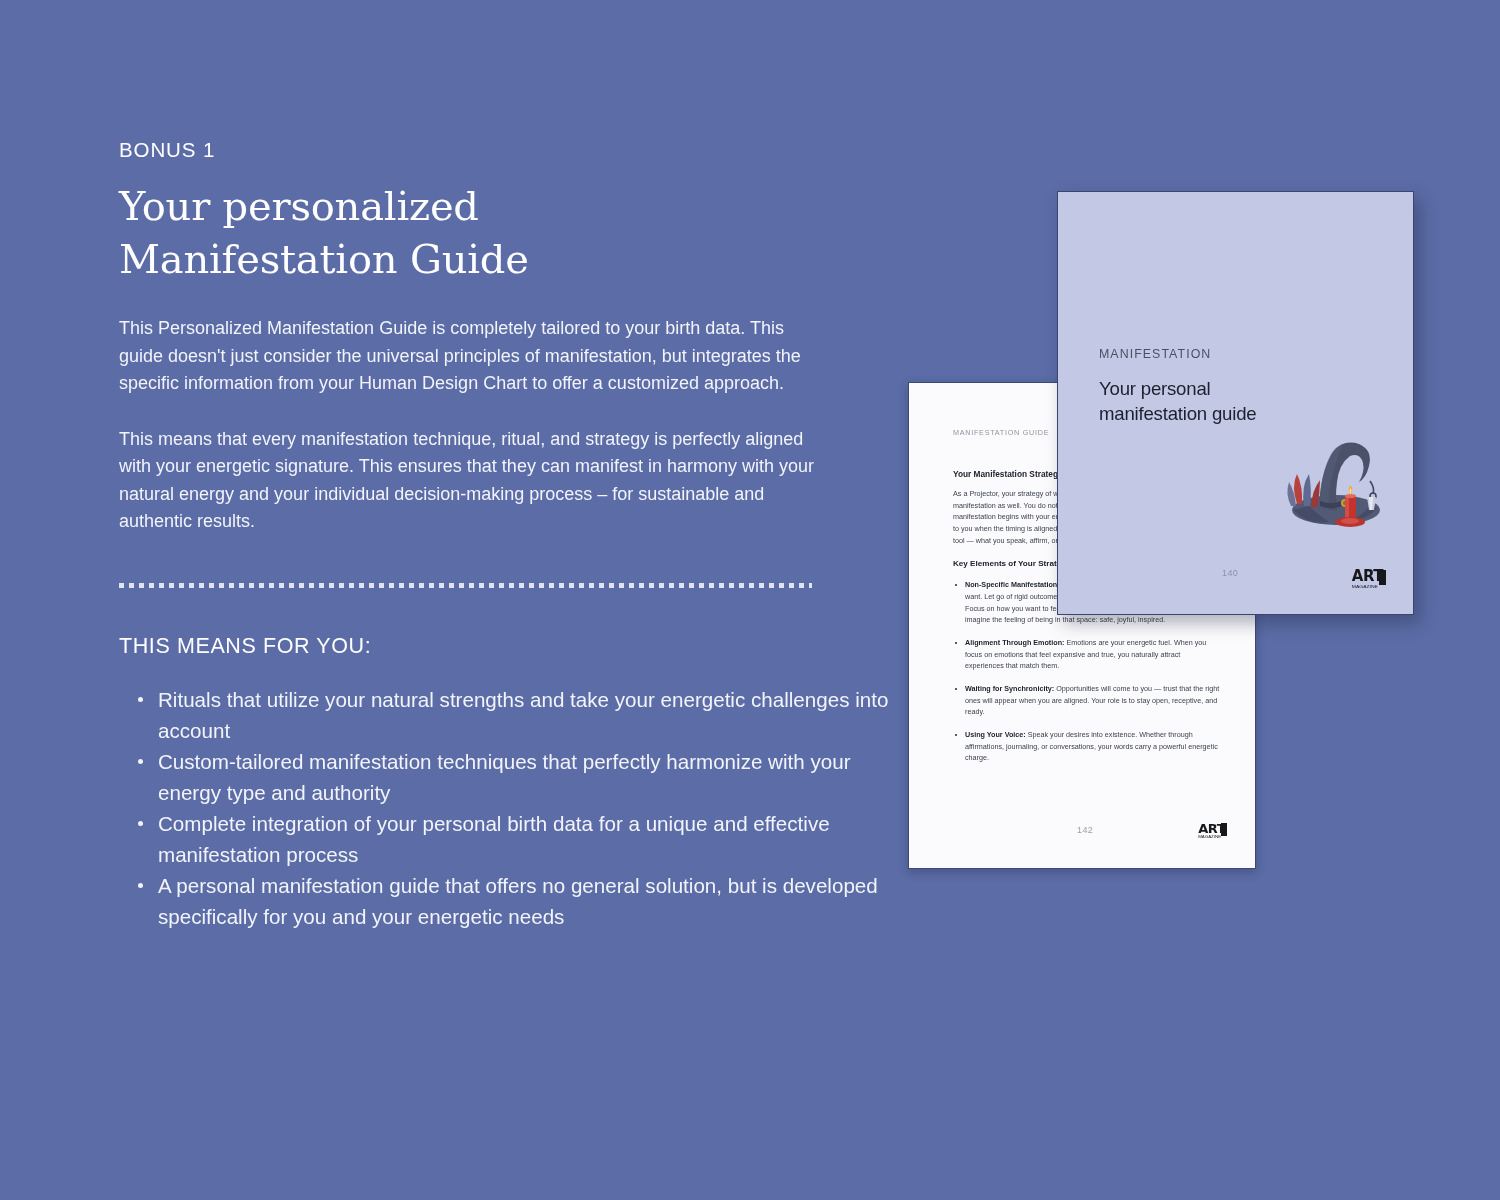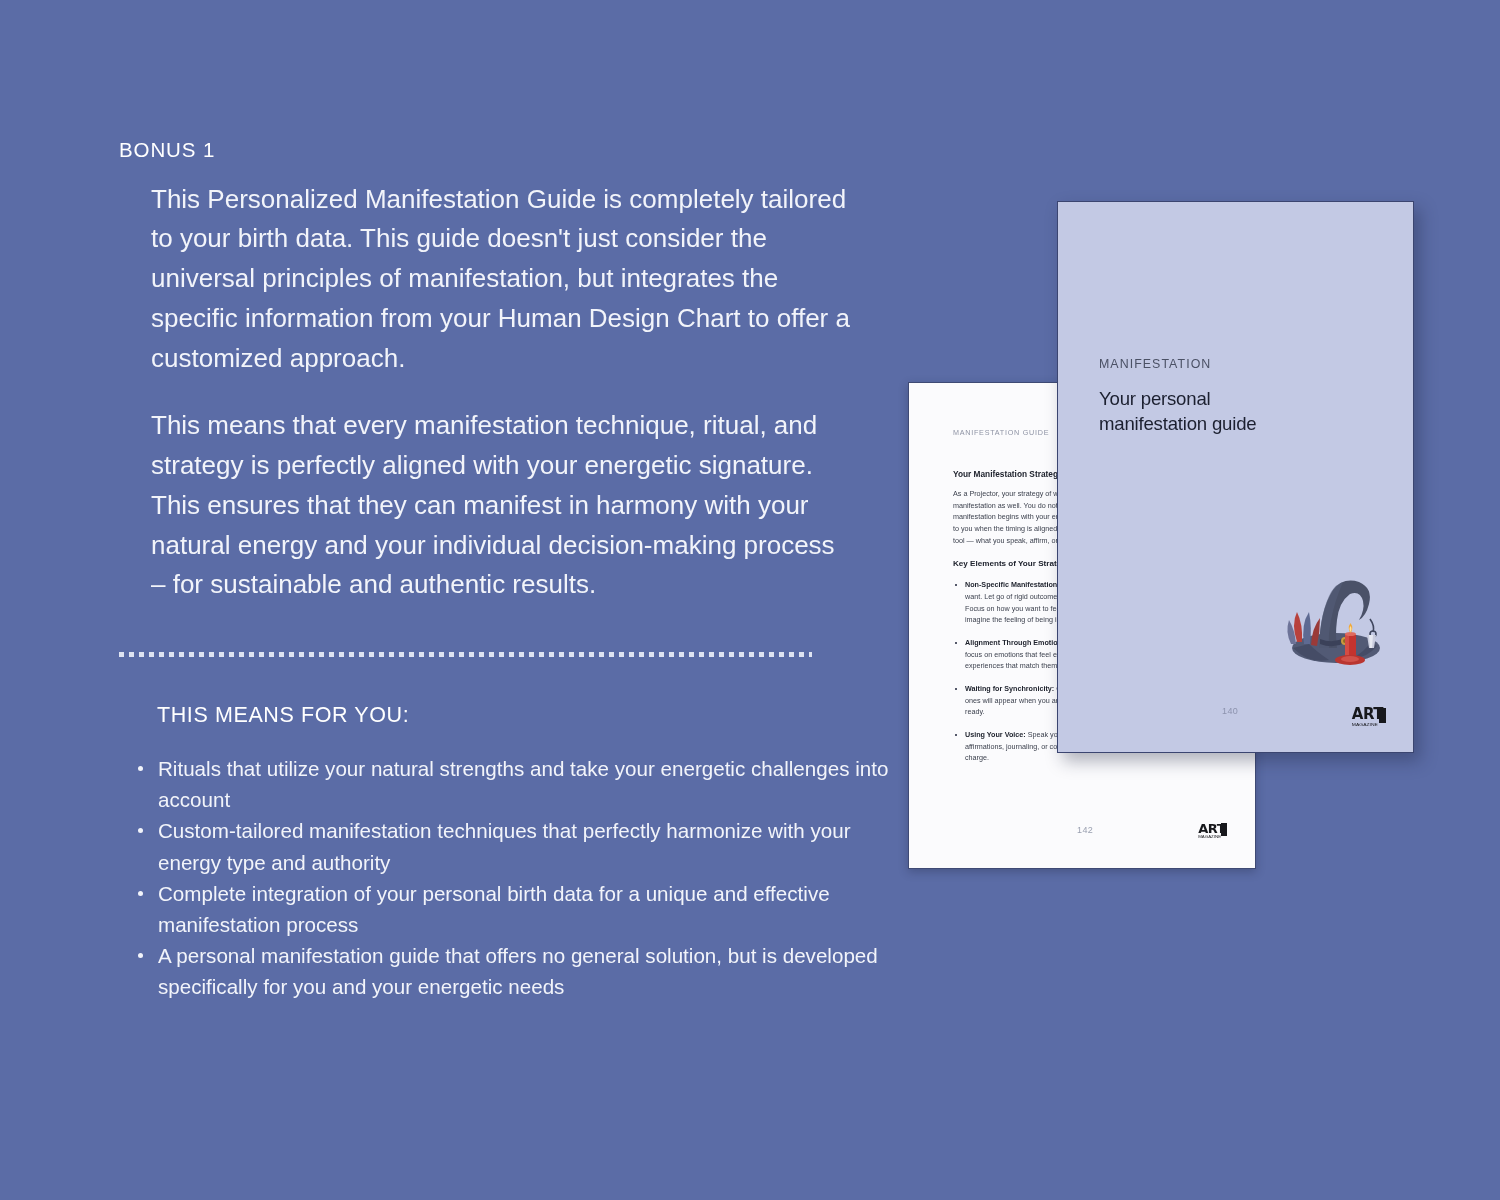--- a/index.html
+++ b/index.html
@@ -40,47 +40,45 @@
     font-size: 40px;
     line-height: 1.33;
     color: #ffffff;
     font-weight: 400;
     letter-spacing: -0.2px;
     margin-bottom: 29px;
   }
   .main-title .line { display: block; }
 
   .body-para {
-    font-size: 26px;
+    font-size: 18px;
     line-height: 1.53;
     color: #f2f4fa;
     font-weight: 400;
     width: 700px;
-    margin-left: 32px;
   }
   .body-para + .body-para { margin-top: 28px; }
 
   .divider {
     margin-top: 47px;
     height: 5px;
     width: 693px;
     background-image: repeating-linear-gradient(
       to right,
       #dfe4f2 0px, #dfe4f2 5px,
       rgba(0,0,0,0) 5px, rgba(0,0,0,0) 10px
     );
   }
 
   .section-heading {
     margin-top: 46px;
     font-size: 21.5px;
     letter-spacing: 0.6px;
     color: #ffffff;
     font-weight: 400;
-    margin-left: 38px;
   }
 
   .benefit-list {
     margin-top: 25px;
     list-style: none;
     width: 775px;
   }
   .benefit-list li {
     position: relative;
     padding-left: 39px;
@@ -208,23 +206,23 @@
 
   .doc-page .art-logo { right: 30px; bottom: 28px; }
   .doc-page .art-word { font-size: 13px; }
   .doc-page .art-sub  { font-size: 4.4px; margin-top: 1px; }
   .doc-page .art-tower { right: -2px; top: 1px; width: 6px; height: 13px; }
 
   
   .cover {
     position: absolute;
     left: 157px;
-    top: 21px;
+    top: 11px;
     width: 357px;
-    height: 552px;
+    height: 424px;
     background: #c3c9e4;
     border: 1.5px solid #3b4570;
     box-shadow: 6px 8px 16px rgba(25,32,60,0.34);
     overflow: hidden;
   }
 
   .cover-kicker {
     position: absolute;
     left: 41px;
     top: 155px;
@@ -268,20 +266,24 @@
     height: 102px;
   }
 </style>
 </head>
 <body>
 
 <div class="content-column">
 
   <div class="eyebrow">BONUS 1</div>
 
+  <h1 class="main-title">
+    <span class="line">Your personalized</span>
+    <span class="line">Manifestation Guide</span>
+  </h1>
 
   <p class="body-para">This Personalized Manifestation Guide is completely tailored to your birth data. This guide doesn't just consider the universal principles of manifestation, but integrates the specific information from your Human Design Chart to offer a customized approach.</p>
 
   <p class="body-para">This means that every manifestation technique, ritual, and strategy is perfectly aligned with your energetic signature. This ensures that they can manifest in harmony with your natural energy and your individual decision-making process – for sustainable and authentic results.</p>
 
   <div class="divider"></div>
 
   <div class="section-heading">THIS MEANS FOR YOU:</div>
 
   <ul class="benefit-list">

